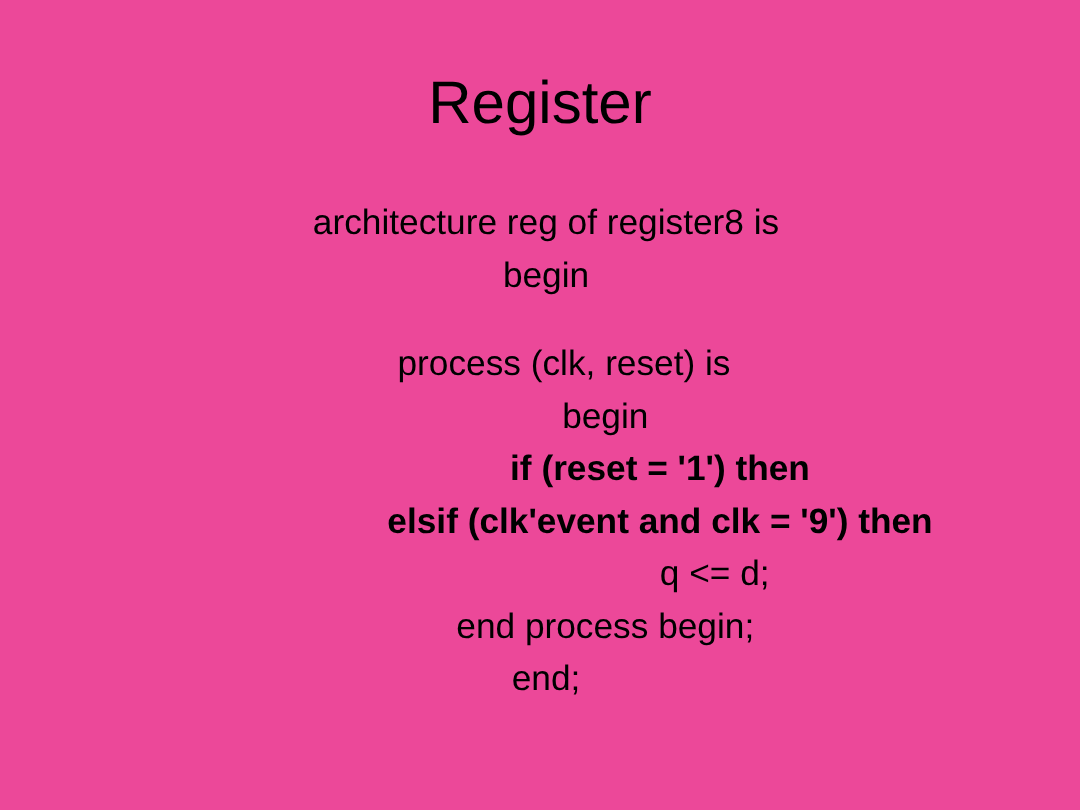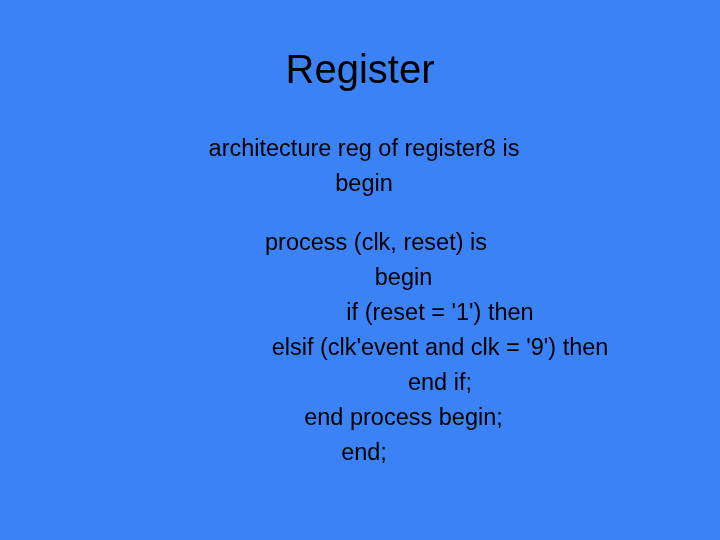--- a/index.html
+++ b/index.html
@@ -12,21 +12,21 @@
     height: 540px;
     background: #ffffff;
     font-family: "Liberation Sans", sans-serif;
     color: #000000;
     overflow: hidden;
   }
   .slide {
     position: relative;
     width: 720px;
     height: 540px;
-    background: #3b82f6;
+    background: #ec4899;
   }
   .slide-title {
     position: absolute;
     left: 0;
     top: 46px;
     width: 720px;
     text-align: center;
     font-size: 40px;
     line-height: 46px;
     font-weight: normal;
@@ -44,35 +44,35 @@
     font-size: 23.5px;
     line-height: 35px;
     font-weight: normal;
     color: #000000;
     white-space: pre;
     text-align: center;
   }
   .ind-0 { padding-left: 0px; }
   .ind-1 { padding-left: 24px; margin-top: 24px; }
   .ind-2 { padding-left: 79px; }
-  .ind-3 { padding-left: 152px; }
+  .ind-3 { padding-left: 152px; font-weight: bold; }
   .ind-4 { padding-left: 225px; }
 </style>
 </head>
 <body>
 
 <div class="slide">
 
   <div class="slide-title">Register</div>
 
   <div class="code-block">
     <div class="code-line ind-0">architecture reg of register8 is</div>
     <div class="code-line ind-0">begin</div>
     <div class="code-line ind-1">process (clk, reset) is</div>
     <div class="code-line ind-2">begin</div>
     <div class="code-line ind-3">if (reset = '1') then</div>
     <div class="code-line ind-3">elsif (clk'event and clk = '9') then</div>
-    <div class="code-line ind-3">end if;</div>
+    <div class="code-line ind-4">q &lt;= d;</div>
     <div class="code-line ind-2">end process begin;</div>
     <div class="code-line ind-0">end;</div>
   </div>
 
 </div>
 
 </body></html>

